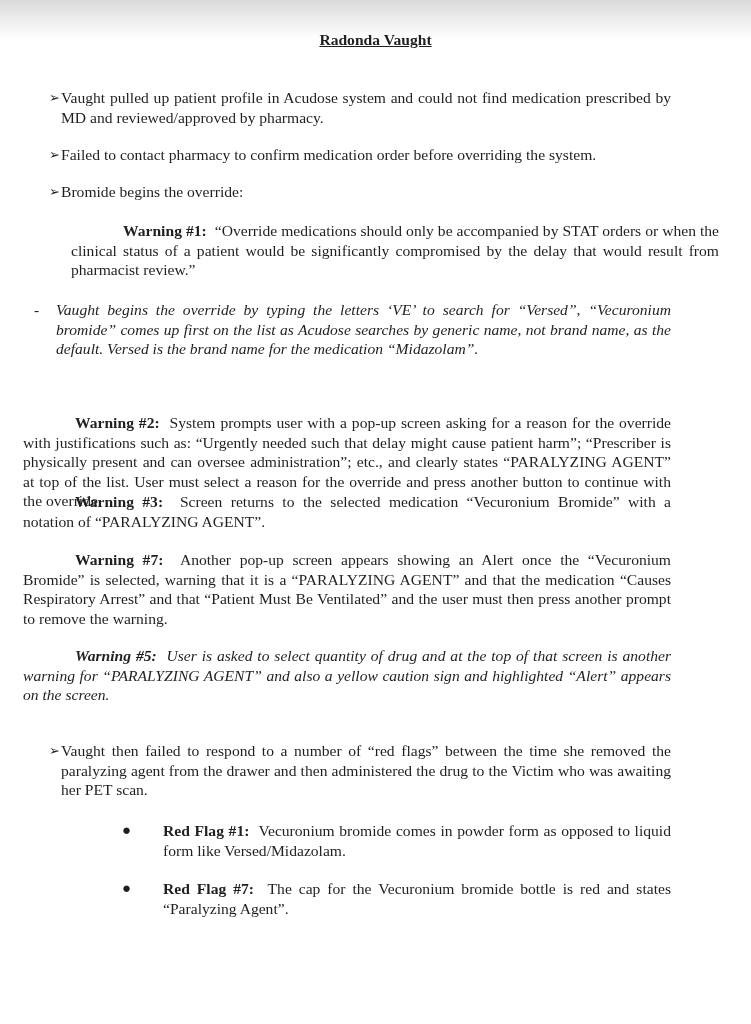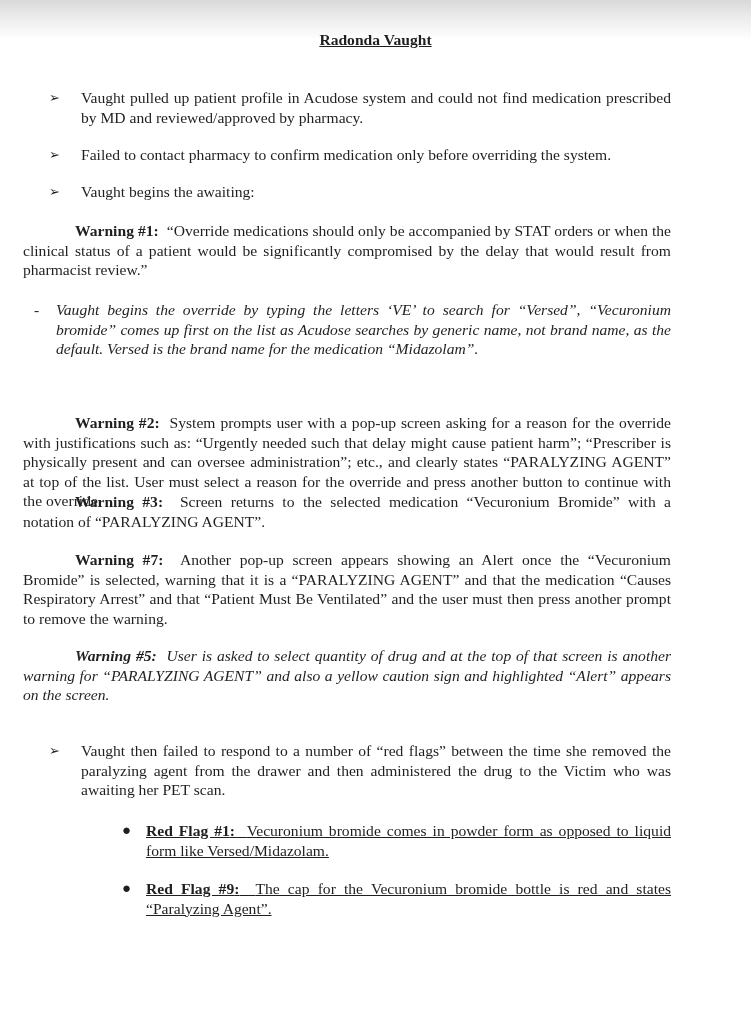--- a/index.html
+++ b/index.html
@@ -26,64 +26,64 @@
   .title.t1 { top: 30px; text-decoration: underline; }
   .title.t2 { top: 50px; }
   .arrow-item {
     position: absolute; left: 49px; width: 622px;
     text-align: justify;
   }
   .arrow-item .arrow {
     position: absolute; left: 0; top: 0; font-size: 13px;
   }
   .arrow-item .txt {
-    display: block; margin-left: 32px;
+    display: block; margin-left: 12px;
   }
   .para {
     position: absolute; left: 23px; width: 648px; text-align: justify;
     text-indent: 52px;
   }
   .para b { font-weight: bold; }
   .dash-item {
     position: absolute; left: 34px; width: 637px; font-style: italic;
     text-align: justify;
   }
   .dash-item .dash { position: absolute; left: 0; top: 0; font-style: normal; }
   .dash-item .txt { display: block; margin-left: 22px; }
   .bullet-item {
     position: absolute; left: 122px; width: 549px; text-align: justify;
   }
   .bullet-item .dot { position: absolute; left: 0; top: 0; font-size: 15px; }
-  .bullet-item .txt { display: block; margin-left: 24px; text-decoration: underline; }
+  .bullet-item .txt { display: block; margin-left: 41px; }
 </style>
 </head>
 <body>
 
 <div class="top-shade"></div>
 
 <div class="page">
 
   <div class="title t1">Radonda Vaught</div>
 
   <div class="arrow-item" style="top:88px;">
     <span class="arrow">➢</span>
     <span class="txt">Vaught pulled up patient profile in Acudose system and could not find medication prescribed by MD and reviewed/approved by pharmacy.</span>
   </div>
 
   <div class="arrow-item" style="top:145px;">
     <span class="arrow">➢</span>
-    <span class="txt">Failed to contact pharmacy to confirm medication only before overriding the system.</span>
+    <span class="txt">Failed to contact pharmacy to confirm medication order before overriding the system.</span>
   </div>
 
   <div class="arrow-item" style="top:182px;">
     <span class="arrow">➢</span>
-    <span class="txt">Vaught begins the awaiting:</span>
+    <span class="txt">Bromide begins the override:</span>
   </div>
 
-  <div class="para" style="top:221px;">
+  <div class="para" style="top:221px;margin-left:48px;">
     <b>Warning #1</b><b>:</b>&nbsp; <span>“Override medications should only be accompanied by STAT orders or when the clinical status of a patient would be significantly compromised by the delay that would result from pharmacist review.”</span>
   </div>
 
   <div class="dash-item" style="top:300px;">
     <span class="dash">-</span>
     <span class="txt">Vaught begins the override by typing the letters ‘VE’ to search for “Versed”, “Vecuronium bromide” comes up first on the list as Acudose searches by generic name, not brand name, as the default.  Versed is the brand name for the medication “Midazolam”.</span>
   </div>
 
   <div class="para" style="top:376px;margin-top:37px;">
     <b>Warning #2</b><b>:</b>&nbsp; <span>System prompts user with a pop-up screen asking for a reason for the override with justifications such as: “Urgently needed such that delay might cause patient harm”; “Prescriber is physically present and can oversee administration”; etc., and clearly states “PARALYZING AGENT” at top of the list. User must select a reason for the override and press another button to continue with the override.</span>
@@ -106,16 +106,16 @@
     <span class="txt">Vaught then failed to respond to a number of “red flags” between the time she removed the paralyzing agent from the drawer and then administered the drug to the Victim who was awaiting her PET scan.</span>
   </div>
 
   <div class="bullet-item" style="top:821px;">
     <span class="dot">●</span>
     <span class="txt"><b>Red Flag #1</b><b>:</b>&nbsp; <span>Vecuronium bromide comes in powder form as opposed to liquid form like Versed/Midazolam.</span></span>
   </div>
 
   <div class="bullet-item" style="top:879px;">
     <span class="dot">●</span>
-    <span class="txt"><b>Red Flag #9</b><b>:</b>&nbsp; <span>The cap for the Vecuronium bromide bottle is red and states “Paralyzing Agent”.</span></span>
+    <span class="txt"><b>Red Flag #7</b><b>:</b>&nbsp; <span>The cap for the Vecuronium bromide bottle is red and states “Paralyzing Agent”.</span></span>
   </div>
 
 </div>
 
 </body></html>

